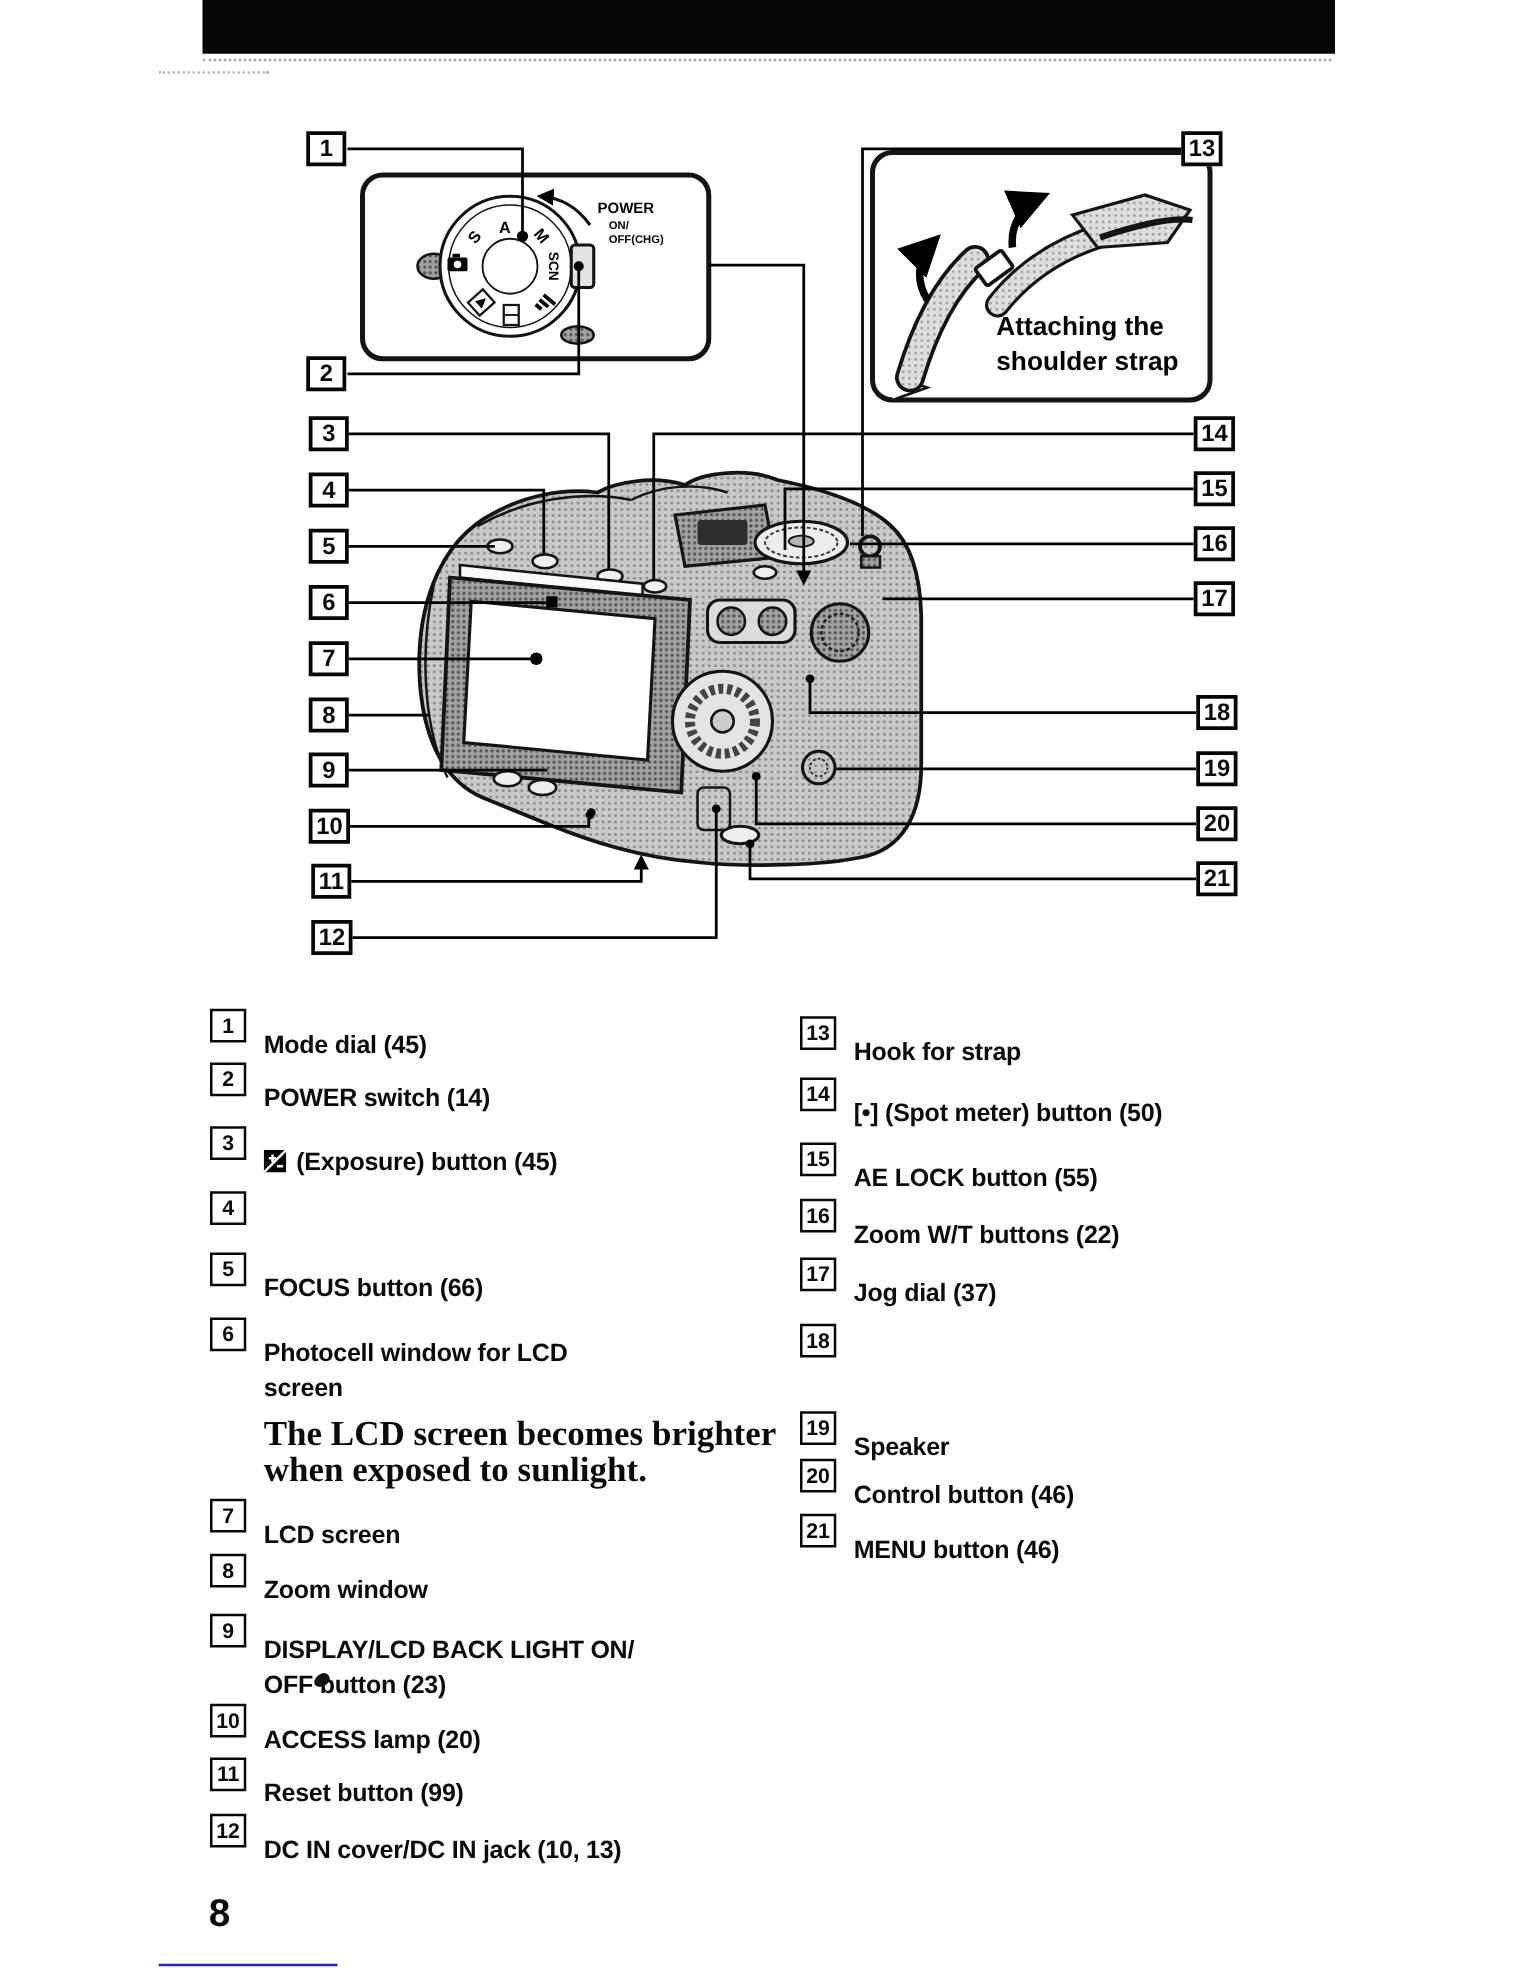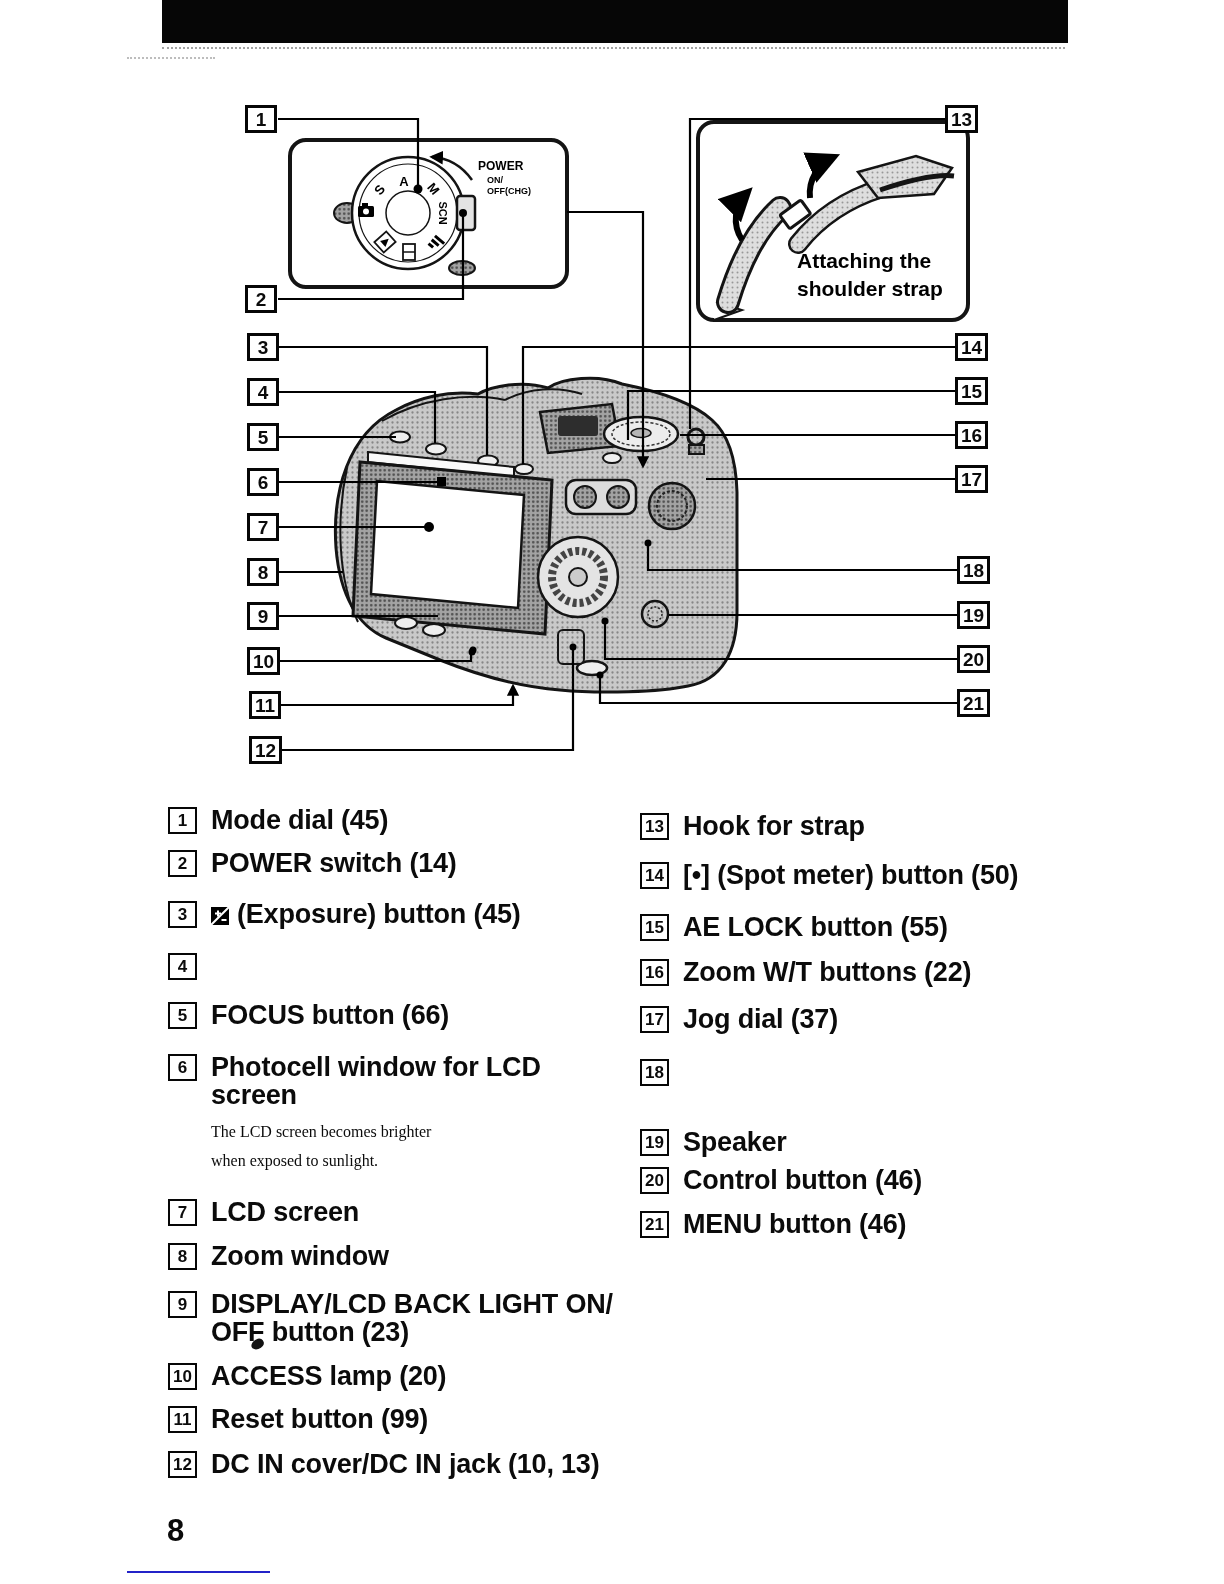--- a/index.html
+++ b/index.html
@@ -11,22 +11,22 @@
   .r2{left:127px;top:57px;width:88px;border-top-color:#bdbdbd;}
   .figure-svg{position:absolute;left:0;top:0;}
   .callout{position:absolute;display:flex;align-items:center;justify-content:center;
            min-width:20px;height:22px;padding:0 3px;border:3px solid #060606;background:#fff;
            font-weight:700;font-size:19px;line-height:1;}
   .legend-item{position:absolute;display:flex;align-items:flex-start;gap:14px;}
   .legend-num{flex:0 0 auto;display:flex;align-items:center;justify-content:center;
               min-width:19px;height:21px;padding:1px 3px;border:2.5px solid #060606;
               font-weight:700;font-size:17px;background:#fff;margin-top:1px;}
   .legend-body{display:block;}
-  .legend-label{font-weight:700;font-size:27px;line-height:28px;letter-spacing:-0.2px;white-space:pre-line;}
-  .legend-note{font-family:"Liberation Serif",serif;font-weight:400;font-size:16px;line-height:29px;
+  .legend-label{font-weight:700;font-size:20px;line-height:28px;letter-spacing:-0.2px;white-space:pre-line;margin-top:16px;}
+  .legend-note{font-family:"Liberation Serif",serif;font-weight:700;font-size:28px;line-height:29px;
                white-space:pre-line;margin-top:8px;letter-spacing:0;}
   .icon-wrap{display:inline-block;vertical-align:-2px;margin-right:8px;}
   .icon-wrap.flash{vertical-align:-3px;margin-right:4px;}
   .page-num{position:absolute;left:167px;top:1513px;font-weight:700;font-size:31px;}
   .footer-rule{position:absolute;left:127px;top:1571px;width:143px;height:2px;background:#2323c8;}
   .smudge{position:absolute;left:251px;top:1339px;width:13px;height:10px;background:#121212;
           border-radius:65% 35% 55% 45% / 60% 50% 50% 40%;transform:rotate(-18deg);}
   svg text{font-family:"Liberation Sans",sans-serif;}
 </style>
 </head>

